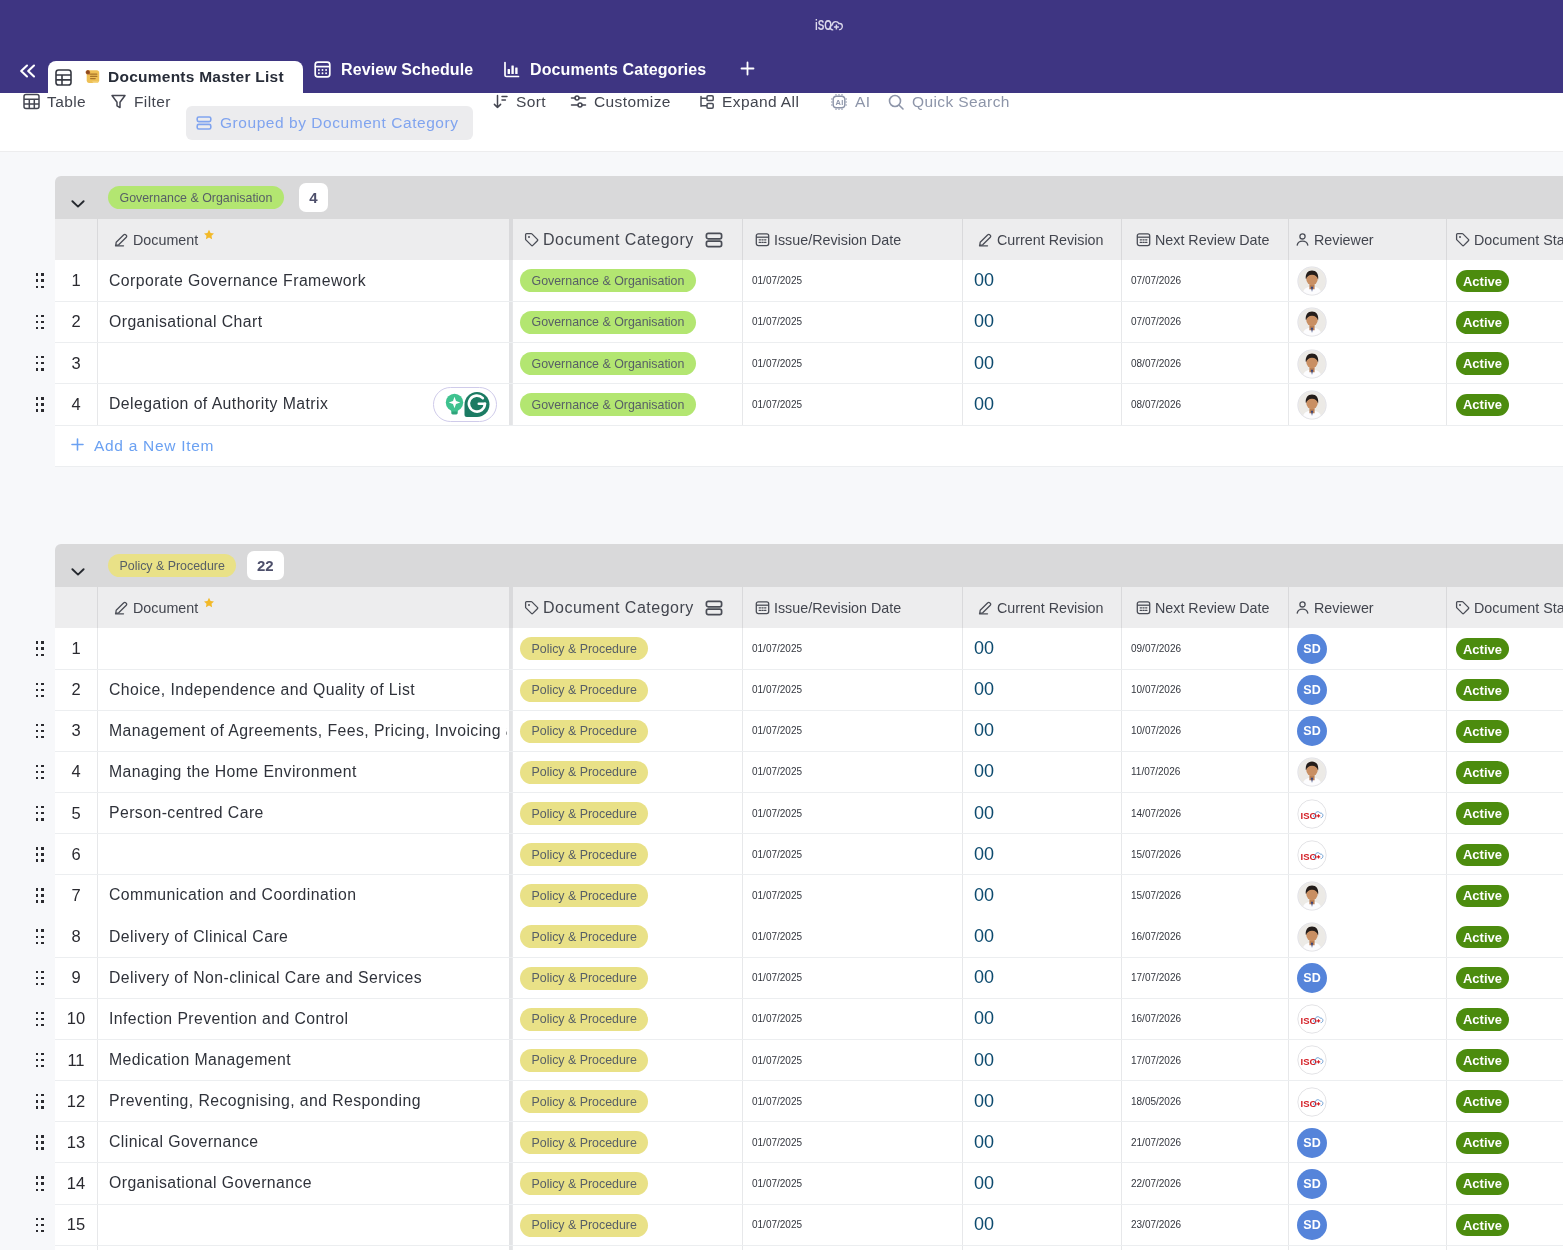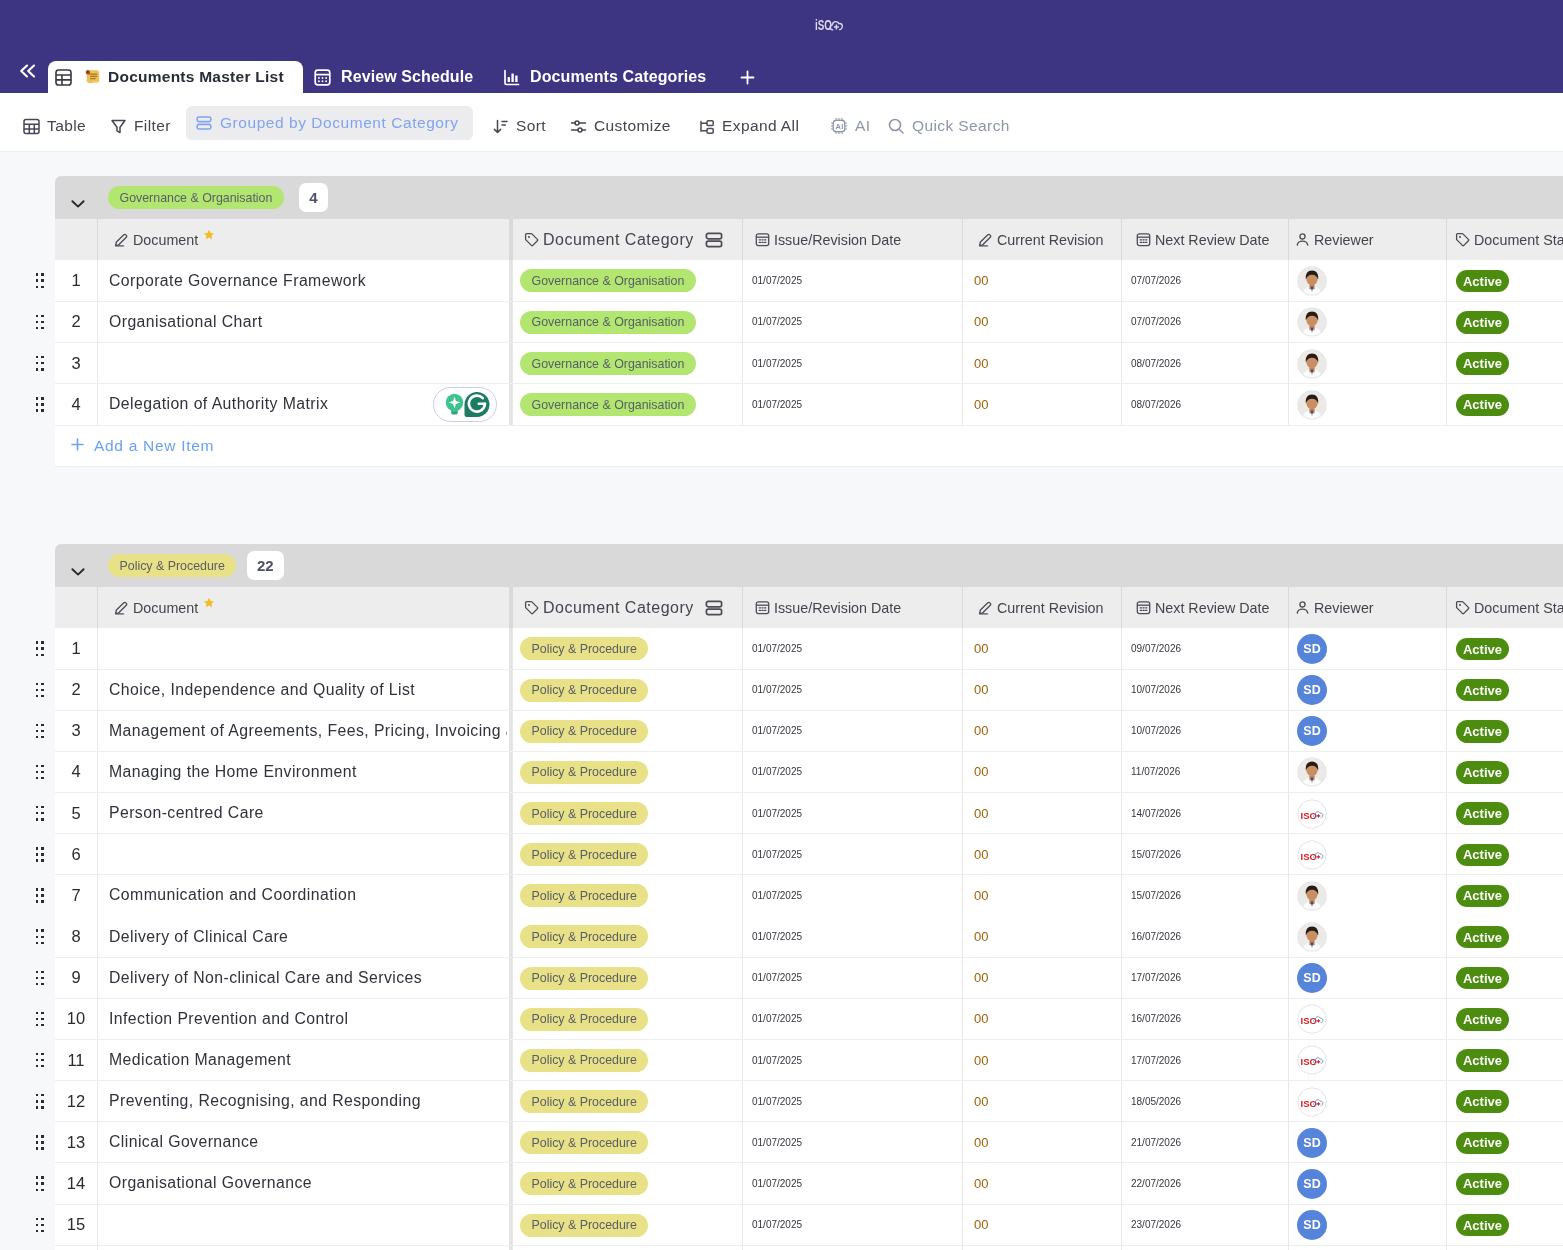--- a/index.html
+++ b/index.html
@@ -2,37 +2,37 @@
 <html><head><meta charset="utf-8"><style>
 *{margin:0;padding:0;box-sizing:border-box}
 html,body{width:1563px;height:1250px;overflow:hidden;background:#f7f8fa;
   font-family:"Liberation Sans",sans-serif;}
 .abs{position:absolute}
 .header{position:absolute;left:0;top:0;width:1563px;height:56px;background:#3e3582}
 .tabbar{position:absolute;left:0;top:56px;width:1563px;height:37px;background:#3e3582}
 .toolbar{position:absolute;left:0;top:93px;width:1563px;height:59px;background:#fff;border-bottom:1px solid #ededee}
 .tab-active{position:absolute;left:48px;top:61px;width:255px;height:32px;background:#fff;border-radius:8px 8px 0 0;display:flex;align-items:center;padding-left:7px}
 .tab-active .t{font-size:15.5px;font-weight:700;color:#272c38;margin-left:8px;letter-spacing:.25px;white-space:nowrap}
-.ptab{position:absolute;top:61px;height:32px;display:flex;align-items:center;color:#fff}
+.ptab{position:absolute;top:61px;height:32px;display:flex;align-items:flex-start;color:#fff}
 .ptab .t{font-size:16px;font-weight:700;color:#fff;margin-left:10px;letter-spacing:.1px;white-space:nowrap}
-.tbtn{position:absolute;top:76px;height:59px;display:flex;align-items:flex-end;color:#42454f;font-size:15.5px;letter-spacing:.4px;white-space:nowrap}
+.tbtn{position:absolute;top:93px;height:59px;display:flex;align-items:flex-start;color:#42454f;font-size:15.5px;letter-spacing:.4px;white-space:nowrap}
 .tbtn .t{margin-left:7px}
 .grouped{position:absolute;left:186px;top:106px;width:287px;height:34px;background:#ececee;border-radius:6px;display:flex;align-items:center;padding-left:10px}
 .grouped .t{color:#80a4ef;font-size:15.5px;margin-left:8px;letter-spacing:.55px;white-space:nowrap}
 .gbar{position:absolute;left:55px;width:1508px;height:43px;background:#d9d9da;border-radius:6px 0 0 0;display:flex;align-items:center}
 .pill{height:23px;border-radius:12px;display:inline-flex;align-items:center;padding:0 11.5px;font-size:12.4px;color:#575f66;white-space:nowrap}
 .count{min-width:29px;height:29px;background:#fff;border-radius:7px;display:inline-flex;align-items:center;justify-content:center;font-size:15px;font-weight:700;color:#4d4f6b;padding:0 10px}
 .ghead{position:absolute;left:55px;width:1508px;height:41.4px;background:#ededee;display:flex;align-items:center;color:#42454e;font-size:14.3px}
 .hlab{position:absolute;display:flex;align-items:center;height:100%;white-space:nowrap}
 .hlab .t{margin-left:4px}
 .row{position:absolute;left:55px;width:1508px;height:41.3px;background:#fff;border-bottom:1px solid #eceef0}
 .row .num{position:absolute;left:0;top:0;width:42px;height:100%;display:flex;align-items:center;justify-content:center;font-size:16.5px;color:#2a2a30}
 .row .doc{position:absolute;left:54px;top:0;height:100%;display:flex;align-items:center;font-size:15.8px;letter-spacing:.43px;color:#2f323a;white-space:nowrap;max-width:398px;overflow:hidden}
 .row .date{position:absolute;top:0;height:100%;display:flex;align-items:center;font-size:10px;color:#33363e}
-.row .rev{position:absolute;left:919px;top:0;height:100%;display:flex;align-items:center;font-size:13px;color:#a16207}
+.row .rev{position:absolute;left:919px;top:0;height:100%;display:flex;align-items:center;font-size:18px;color:#0c4a6e}
 .vsep{position:absolute;top:0;width:1px;height:100%;background:#e7e8ea}
 .vsep.h{background:#d9d9db}
 .drag{position:absolute;left:36px;width:10px;height:16px}
 .drag i{position:absolute;width:2.4px;height:2.4px;background:#2c2c30}
 .badge{position:absolute;left:1401px;width:53px;height:22.5px;background:#4c8c0e;border-radius:11.5px;color:#fff;font-size:13px;font-weight:700;display:flex;align-items:center;justify-content:center}
 .avatar{position:absolute;left:1242px;width:30px;height:30px;border-radius:50%}
 .sd{background:#5584da;color:#fff;font-weight:700;font-size:12.5px;display:flex;align-items:center;justify-content:center}
 .addrow{position:absolute;left:55px;width:1508px;height:41.3px;background:#fff;border-bottom:1px solid #eceef0;display:flex;align-items:center;color:#6ba1f2;font-size:15.5px;letter-spacing:.7px}
 </style></head>
 <body>

